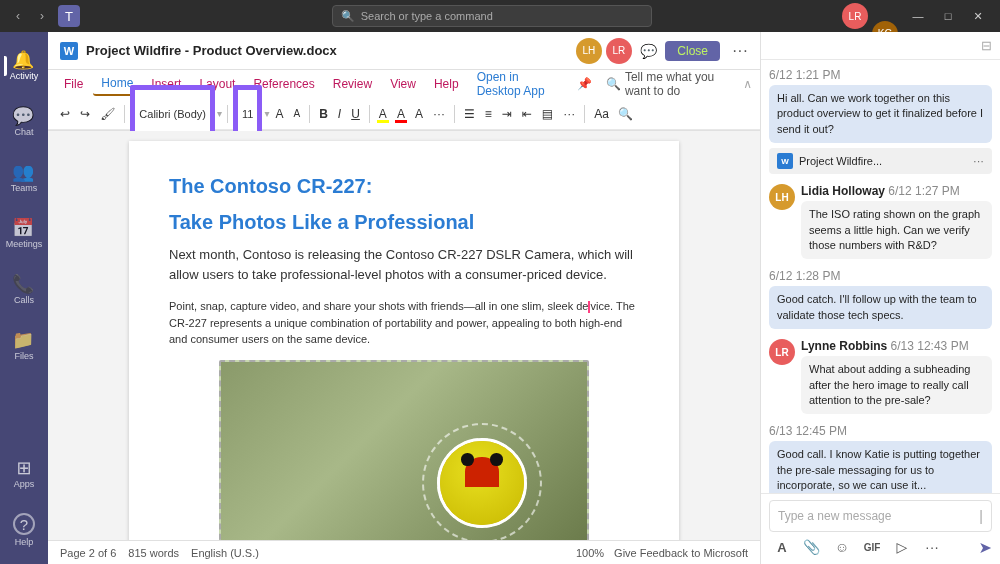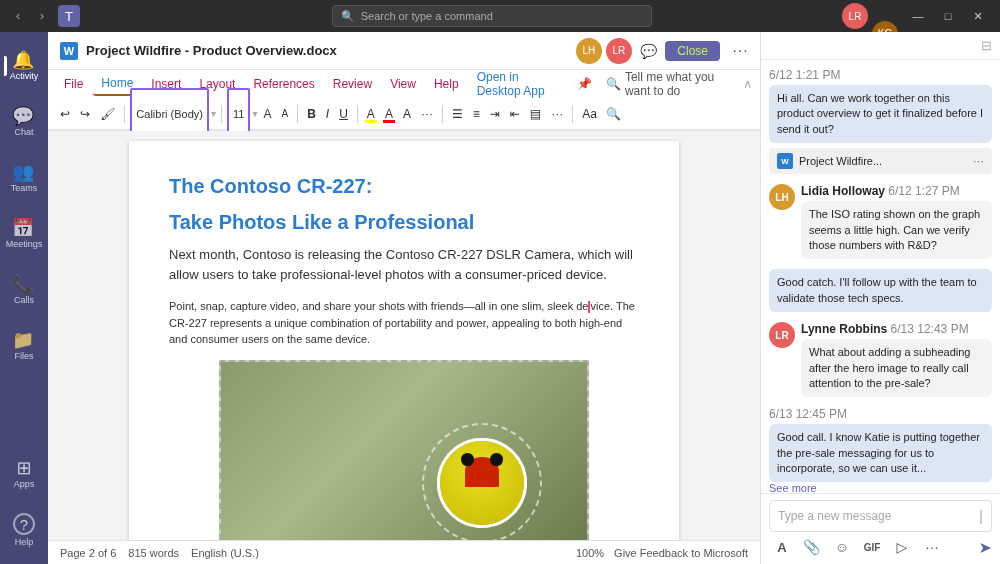--- a/index.html
+++ b/index.html
@@ -67,21 +67,21 @@
     .menu-item { padding: 4px 8px; font-size: 12px; color: #be185d; cursor: pointer; border-radius: 3px; }
     .menu-item.active { color: #2b7cd3; border-bottom: 2px solid #a16207; }
     .open-desktop { color: #2b7cd3; font-size: 12px; padding: 4px 8px; cursor: pointer; }
     .tell-me { display: flex; align-items: center; gap: 4px; color: #555; font-size: 12px; padding: 4px 8px; cursor: pointer; }
     #toolbar {
       display: flex; align-items: center; padding: 2px 8px; height: 32px; gap: 2px;
       border-bottom: 1px solid #e8e8e8;
     }
     .tb-btn { padding: 2px 4px; cursor: pointer; border-radius: 2px; font-size: 12px; color: #333; display: flex; align-items: center; }
     .tb-sep { width: 1px; height: 18px; background: #d0d0d0; margin: 0 3px; }
-    .font-select { background: #fff; border: 2px solid #8b5cf6; border-radius: 2px; padding: 18px 4px; font-size: 11px; cursor: pointer; }
+    .font-select { background: #fff; border: 5px solid #8b5cf6; border-radius: 2px; padding: 18px 4px; font-size: 11px; cursor: pointer; }
     .bold { font-weight: bold; }
     .italic { font-style: italic; }
     .underline { text-decoration: underline; }
     .color-btn { position: relative; }
     .color-underline { position: absolute; bottom: 0; left: 2px; right: 2px; height: 3px; }
 
     
     #doc-content-wrapper { display: flex; flex: 1; overflow: hidden; }
     #doc-scroll { flex: 1; overflow-y: auto; background: #f3f3f3; padding: 10px 0; }
     #doc-page {
@@ -401,20 +401,23 @@
             <span class="sender">Lidia Holloway</span>
             <span> 6/12 1:27 PM</span>
           </div>
           <div class="chat-bubble">
             The ISO rating shown on the graph seems a little high.  Can we verify those numbers with R&amp;D?
           </div>
         </div>
       </div>
 
       <div class="chat-msg">
+        <div class="chat-meta">
+          <span>6/12 1:28 PM</span>
+        </div>
         <div class="chat-bubble blue">
           Good catch.  I'll follow up with the team to validate those tech specs.
         </div>
       </div>
 
       <div class="chat-msg msg-with-avatar">
         <div class="avatar-circle" style="background:#e85d5d;">LR</div>
         <div class="msg-content">
           <div class="chat-meta">
             <span class="sender">Lynne Robbins</span>

